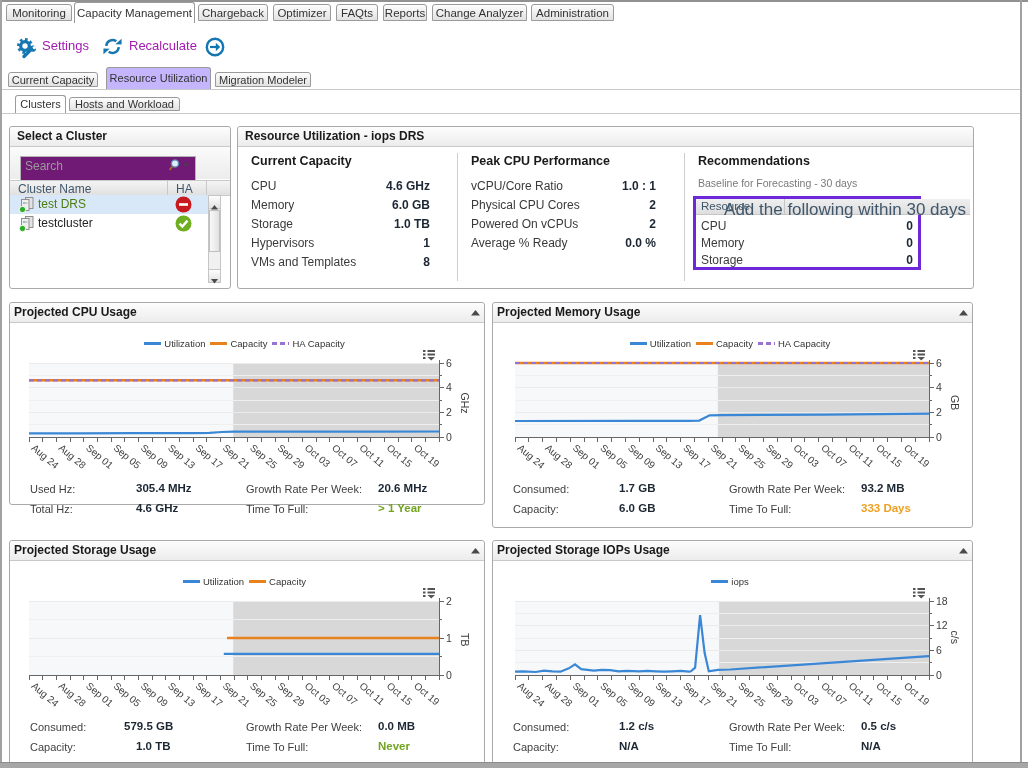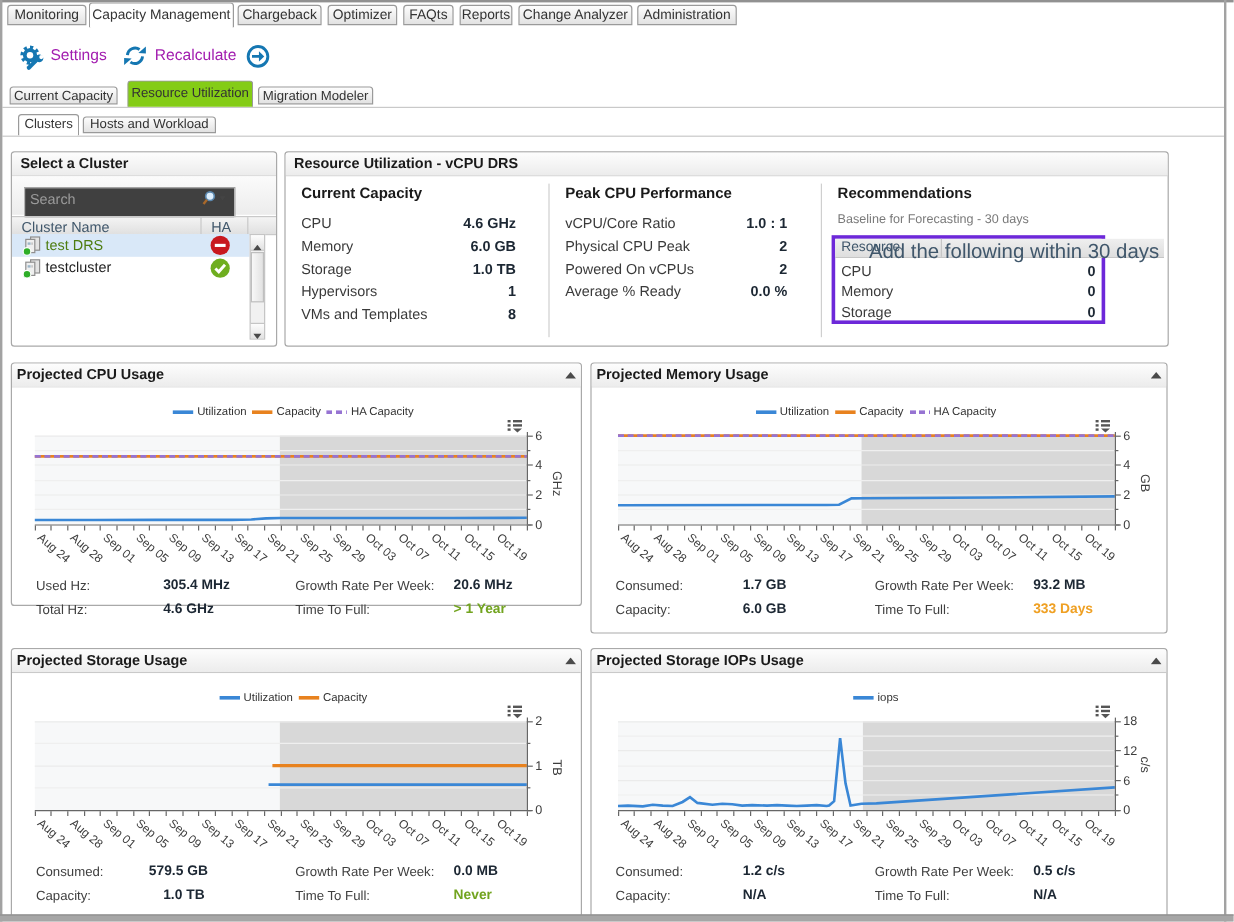--- a/index.html
+++ b/index.html
@@ -4,21 +4,21 @@
 html,body { width:1028px; height:768px; background:#fff; font-family:"Liberation Sans",sans-serif; overflow:hidden; }
 #page { position:absolute; left:0; top:0; width:1028px; height:768px; }
 .b-top { position:absolute; left:0; top:0; width:1028px; height:2px; background:#919191; }
 .b-left { position:absolute; left:0; top:0; width:2px; height:768px; background:#a2a2a2; }
 .b-right { position:absolute; left:1020px; top:0; width:2px; height:768px; background:#a2a2a2; }
 .b-bottom { position:absolute; left:0; top:762px; width:1028px; height:6px; background:#a6a6a6; border-top:1px solid #8e8e8e; }
 .tab { position:absolute; background:linear-gradient(#fdfdfd,#e2e2e2); border:1px solid #9a9a9a; border-radius:3px 3px 0 0; font-size:11.5px; color:#333; text-align:center; white-space:nowrap; }
 .t1 { top:4px; height:17px; line-height:16px; }
 .t1.active { top:2px; height:21px; background:#fff; border-bottom:none; line-height:20px; z-index:2; }
 .t2 { top:72px; height:15px; line-height:14px; font-size:11px; }
-.t2.active { top:67px; height:22px; background:#84cc16; border-bottom:none; line-height:20px; z-index:2; font-size:11px; }
+.t2.active { top:67px; height:22px; background:#c4b5fd; border-bottom:none; line-height:20px; z-index:2; font-size:11px; }
 .t3 { top:97px; height:14px; line-height:13px; font-size:11px; }
 .t3.active { top:95px; height:18px; background:#fff; border-bottom:none; line-height:16px; z-index:2; font-size:11px; }
 .hline { position:absolute; left:2px; width:1018px; height:1px; background:#c9c9c9; }
 .titem { position:absolute; top:38px; font-size:13px; color:#a21caf; white-space:nowrap; }
 .ticon { position:absolute; top:37px; }
 .panel { position:absolute; background:#fff; border:1px solid #a9a9a9; border-radius:3px; }
 .phead { position:relative; height:20px; background:linear-gradient(#fdfdfd,#ececec); border-bottom:1px solid #c9c9c9; border-radius:3px 3px 0 0; font-size:12px; font-weight:bold; color:#1a1a1a; line-height:19px; padding-left:4px; }
 .phead .collapse { position:absolute; right:4px; top:7px; }
 .pbody { position:relative; width:100%; height:calc(100% - 21px); }
 .legend { position:absolute; left:0; top:15px; width:100%; display:flex; justify-content:center; align-items:center; font-size:9.5px; color:#333; }
@@ -70,21 +70,21 @@
 <span class="tab t2" style="left:8px;width:90px">Current Capacity</span>
 <span class="tab t2 active" style="left:106px;width:105px">Resource Utilization</span>
 <span class="tab t2" style="left:215px;width:96px">Migration Modeler</span>
 <span class="tab t3 active" style="left:15px;width:51px">Clusters</span>
 <span class="tab t3" style="left:69px;width:111px">Hosts and Workload</span>
 
 <div class="panel" style="left:9px;top:126px;width:222px;height:163px">
   <div class="phead"><span style="padding-left:3px">Select a Cluster</span></div>
   <div class="pbody">
     <div style="position:absolute;left:0;top:0;width:220px;height:32px;background:linear-gradient(#fbfbfb,#ececec)"></div>
-    <div style="position:absolute;left:10px;top:9px;width:176px;height:34px;border:1px solid #b4b4b4;background:#404040">
+    <div style="position:absolute;left:10px;top:9px;width:176px;height:34px;border:1px solid #b4b4b4;background:#701a75">
       <span style="position:absolute;left:4px;top:2px;font-size:12px;color:#9a9a9a">Search</span>
       <span style="position:absolute;left:146px;top:1px"><svg width="22" height="15" viewBox="0 0 22 15">
 <circle cx="8" cy="5.5" r="3.6" fill="#ddeefc" stroke="#5b87ad" stroke-width="1.4"></circle>
 <line x1="5.4" y1="8.5" x2="2.6" y2="12" stroke="#a8682a" stroke-width="2"></line>
 <polygon points="16,5.5 21,5.5 18.5,9" fill="#444"></polygon>
 </svg></span>
     </div>
     <div style="position:absolute;left:0;top:33px;width:220px;height:16px;background:linear-gradient(#f4f4f4,#e0e0e0);border-top:1px solid #c9c9c9;border-bottom:1px solid #c9c9c9">
       <span style="position:absolute;left:8px;top:1px;font-size:12px;color:#40576b">Cluster Name</span>
       <span style="position:absolute;left:166px;top:1px;font-size:12px;color:#40576b">HA</span>
@@ -125,42 +125,42 @@
             </svg></div>
       <div style="position:absolute;left:0;top:14px;width:11px;height:42px;background:linear-gradient(90deg,#f8f8f8,#e2e2e2);border:1px solid #bfbfbf"></div>
       <div style="position:absolute;left:0;bottom:0;width:11px;height:13px;background:linear-gradient(#fdfdfd,#e2e2e2);border-top:1px solid #c5c5c5;text-align:center"><svg width="7" height="5" style="margin-top:4px">
               <polygon points="0,0 7,0 3.5,4.5" fill="#4a4a4a"></polygon>
             </svg></div>
     </div>
   </div>
 </div>
 
 <div class="panel" style="left:237px;top:126px;width:737px;height:163px">
-  <div class="phead"><span style="padding-left:3px">Resource Utilization - vCPU DRS</span></div>
+  <div class="phead"><span style="padding-left:3px">Resource Utilization - iops DRS</span></div>
   <div class="pbody">
     <span style="position:absolute;left:219px;top:6px;width:1px;height:128px;background:#cfcfcf"></span>
     <span style="position:absolute;left:446px;top:6px;width:1px;height:128px;background:#cfcfcf"></span>
     <div class="ipanel-col" style="left:13px;width:200px">
       <div class="ctitle" style="position:absolute;top:7px">Current Capacity</div>
       <span class="irow" style="top:32px">CPU</span>
           <span class="ival" style="top:32px;right:21px">4.6 GHz</span>
       <span class="irow" style="top:51px">Memory</span>
           <span class="ival" style="top:51px;right:21px">6.0 GB</span>
       <span class="irow" style="top:70px">Storage</span>
           <span class="ival" style="top:70px;right:21px">1.0 TB</span>
       <span class="irow" style="top:89px">Hypervisors</span>
           <span class="ival" style="top:89px;right:21px">1</span>
       <span class="irow" style="top:108px">VMs and Templates</span>
           <span class="ival" style="top:108px;right:21px">8</span>
     </div>
     <div class="ipanel-col" style="left:233px;width:185px">
       <div class="ctitle" style="position:absolute;top:7px">Peak CPU Performance</div>
       <span class="irow" style="top:32px">vCPU/Core Ratio</span>
           <span class="ival" style="top:32px;right:0">1.0 : 1</span>
-      <span class="irow" style="top:51px">Physical CPU Peak</span>
+      <span class="irow" style="top:51px">Physical CPU Cores</span>
           <span class="ival" style="top:51px;right:0">2</span>
       <span class="irow" style="top:70px">Powered On vCPUs</span>
           <span class="ival" style="top:70px;right:0">2</span>
       <span class="irow" style="top:89px">Average % Ready</span>
           <span class="ival" style="top:89px;right:0">0.0 %</span>
     </div>
     <div class="ipanel-col" style="left:460px;width:271px">
       <div class="ctitle" style="position:absolute;top:7px">Recommendations</div>
       <span style="position:absolute;top:30px;font-size:10.5px;color:#7a7a7a">Baseline for Forecasting - 30 days</span>
       <div style="position:absolute;left:-5px;top:49px;width:228px;height:74px;border:3px solid #6d28d9">

